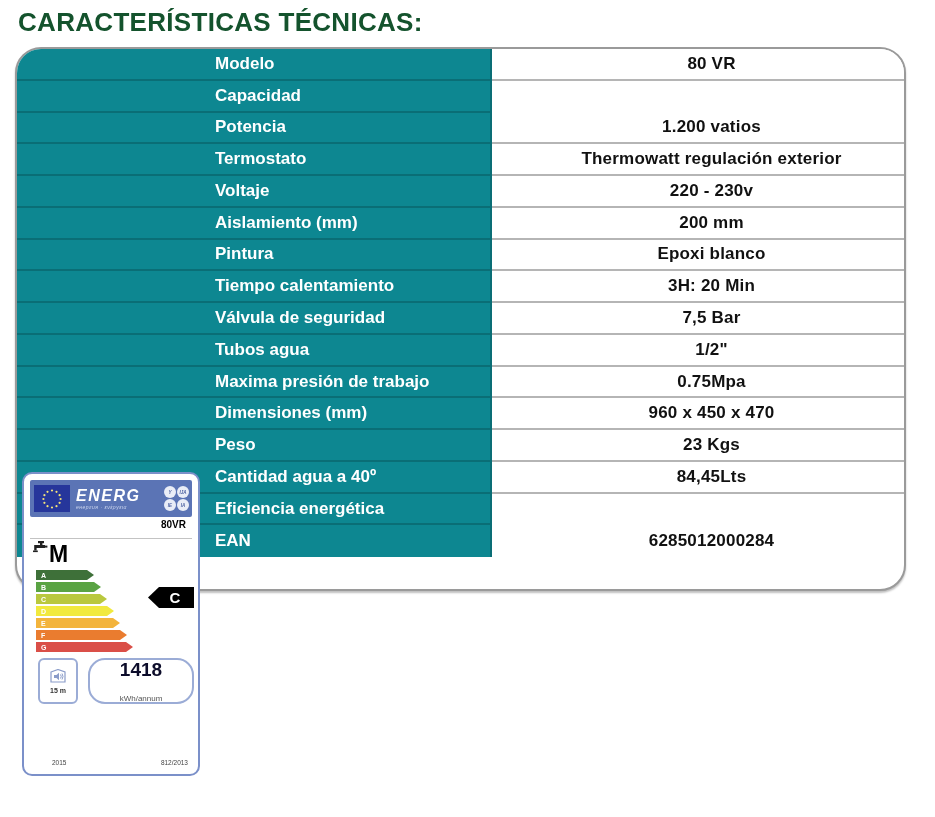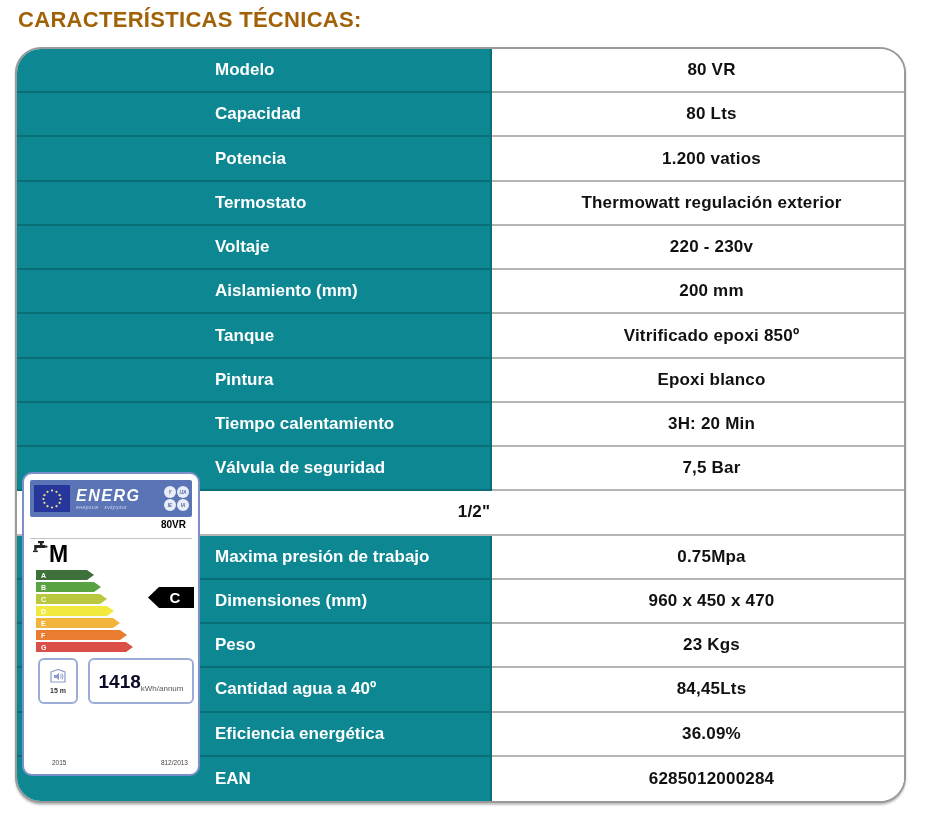--- a/index.html
+++ b/index.html
@@ -8,31 +8,31 @@
     position: relative;
     background: #ffffff;
     font-family: "Liberation Sans", sans-serif;
     overflow: hidden;
   }
 
   
   .page-title {
     position: absolute;
     left: 18px; top: 7px;
-    font-size: 22px;
+    font-size: 26px;
     font-weight: bold;
     letter-spacing: 0.3px;
-    color: #a16207;
+    color: #14532d;
   }
 
   
   .spec-table {
     position: absolute;
     left: 15px; top: 47px;
-    width: 891px; height: 756px;
+    width: 891px; height: 544px;
     border: 2px solid #9a9a9a;
     border-radius: 26px;
     overflow: hidden;
     display: grid;
     grid-template-rows: repeat(17, 1fr);
     background: #ffffff;
     box-shadow: 0 2px 2px rgba(0,0,0,0.25);
   }
   .spec-row { display: flex; }
   .cell-label {
@@ -203,23 +203,23 @@
   }
   .el-sound-text {
     font-size: 7px;
     font-weight: bold;
     color: #333333;
     margin-top: 2px;
   }
   .el-kwh-box {
     flex: 1; height: 46px;
     border: 2px solid #9bacd6;
-    border-radius: 6px;
-    display: flex;
-    flex-direction: row;
+    border-radius: 17px;
+    display: flex;
+    flex-direction: column;
     align-items: center;
     justify-content: center;
   }
   .el-kwh-value {
     font-size: 19px;
     font-weight: bold;
     color: #0c0c2a;
     line-height: 1;
   }
   .el-kwh-unit {
@@ -245,76 +245,71 @@
 
 <div class="page-title">CARACTERÍSTICAS TÉCNICAS:</div>
 
 <div class="spec-table">
   <div class="spec-row">
     <div class="cell-label">Modelo</div>
     <div class="cell-value">80 VR</div>
   </div>
   <div class="spec-row">
     <div class="cell-label">Capacidad</div>
-    <div class="cell-value">80 Lts</div>
   </div>
   <div class="spec-row">
     <div class="cell-label">Potencia</div>
     <div class="cell-value">1.200 vatios</div>
   </div>
   <div class="spec-row">
     <div class="cell-label">Termostato</div>
     <div class="cell-value">Thermowatt regulación exterior</div>
   </div>
   <div class="spec-row">
     <div class="cell-label">Voltaje</div>
     <div class="cell-value">220 - 230v</div>
   </div>
   <div class="spec-row">
     <div class="cell-label">Aislamiento  (mm)</div>
     <div class="cell-value">200 mm</div>
   </div>
   <div class="spec-row">
-    <div class="cell-label">Tanque</div>
-    <div class="cell-value">Vitrificado epoxi 850º</div>
-  </div>
-  <div class="spec-row">
     <div class="cell-label">Pintura</div>
     <div class="cell-value">Epoxi blanco</div>
   </div>
   <div class="spec-row">
     <div class="cell-label">Tiempo calentamiento</div>
     <div class="cell-value">3H: 20 Min</div>
   </div>
   <div class="spec-row">
     <div class="cell-label">Válvula de seguridad</div>
     <div class="cell-value">7,5 Bar</div>
   </div>
   <div class="spec-row">
+    <div class="cell-label">Tubos agua</div>
     <div class="cell-value">1/2"</div>
   </div>
   <div class="spec-row">
     <div class="cell-label">Maxima presión de trabajo</div>
     <div class="cell-value">0.75Mpa</div>
   </div>
   <div class="spec-row">
     <div class="cell-label">Dimensiones (mm)</div>
     <div class="cell-value">960 x 450 x 470</div>
   </div>
   <div class="spec-row">
     <div class="cell-label">Peso</div>
     <div class="cell-value">23 Kgs</div>
   </div>
   <div class="spec-row">
     <div class="cell-label">Cantidad agua a 40º</div>
     <div class="cell-value">84,45Lts</div>
   </div>
   <div class="spec-row">
     <div class="cell-label">Eficiencia energética</div>
-    <div class="cell-value">36.09%</div>
   </div>
   <div class="spec-row">
     <div class="cell-label">EAN</div>
     <div class="cell-value">6285012000284</div>
   </div>
 </div>
 
 <div class="energy-label">
 
   <div class="el-header">

